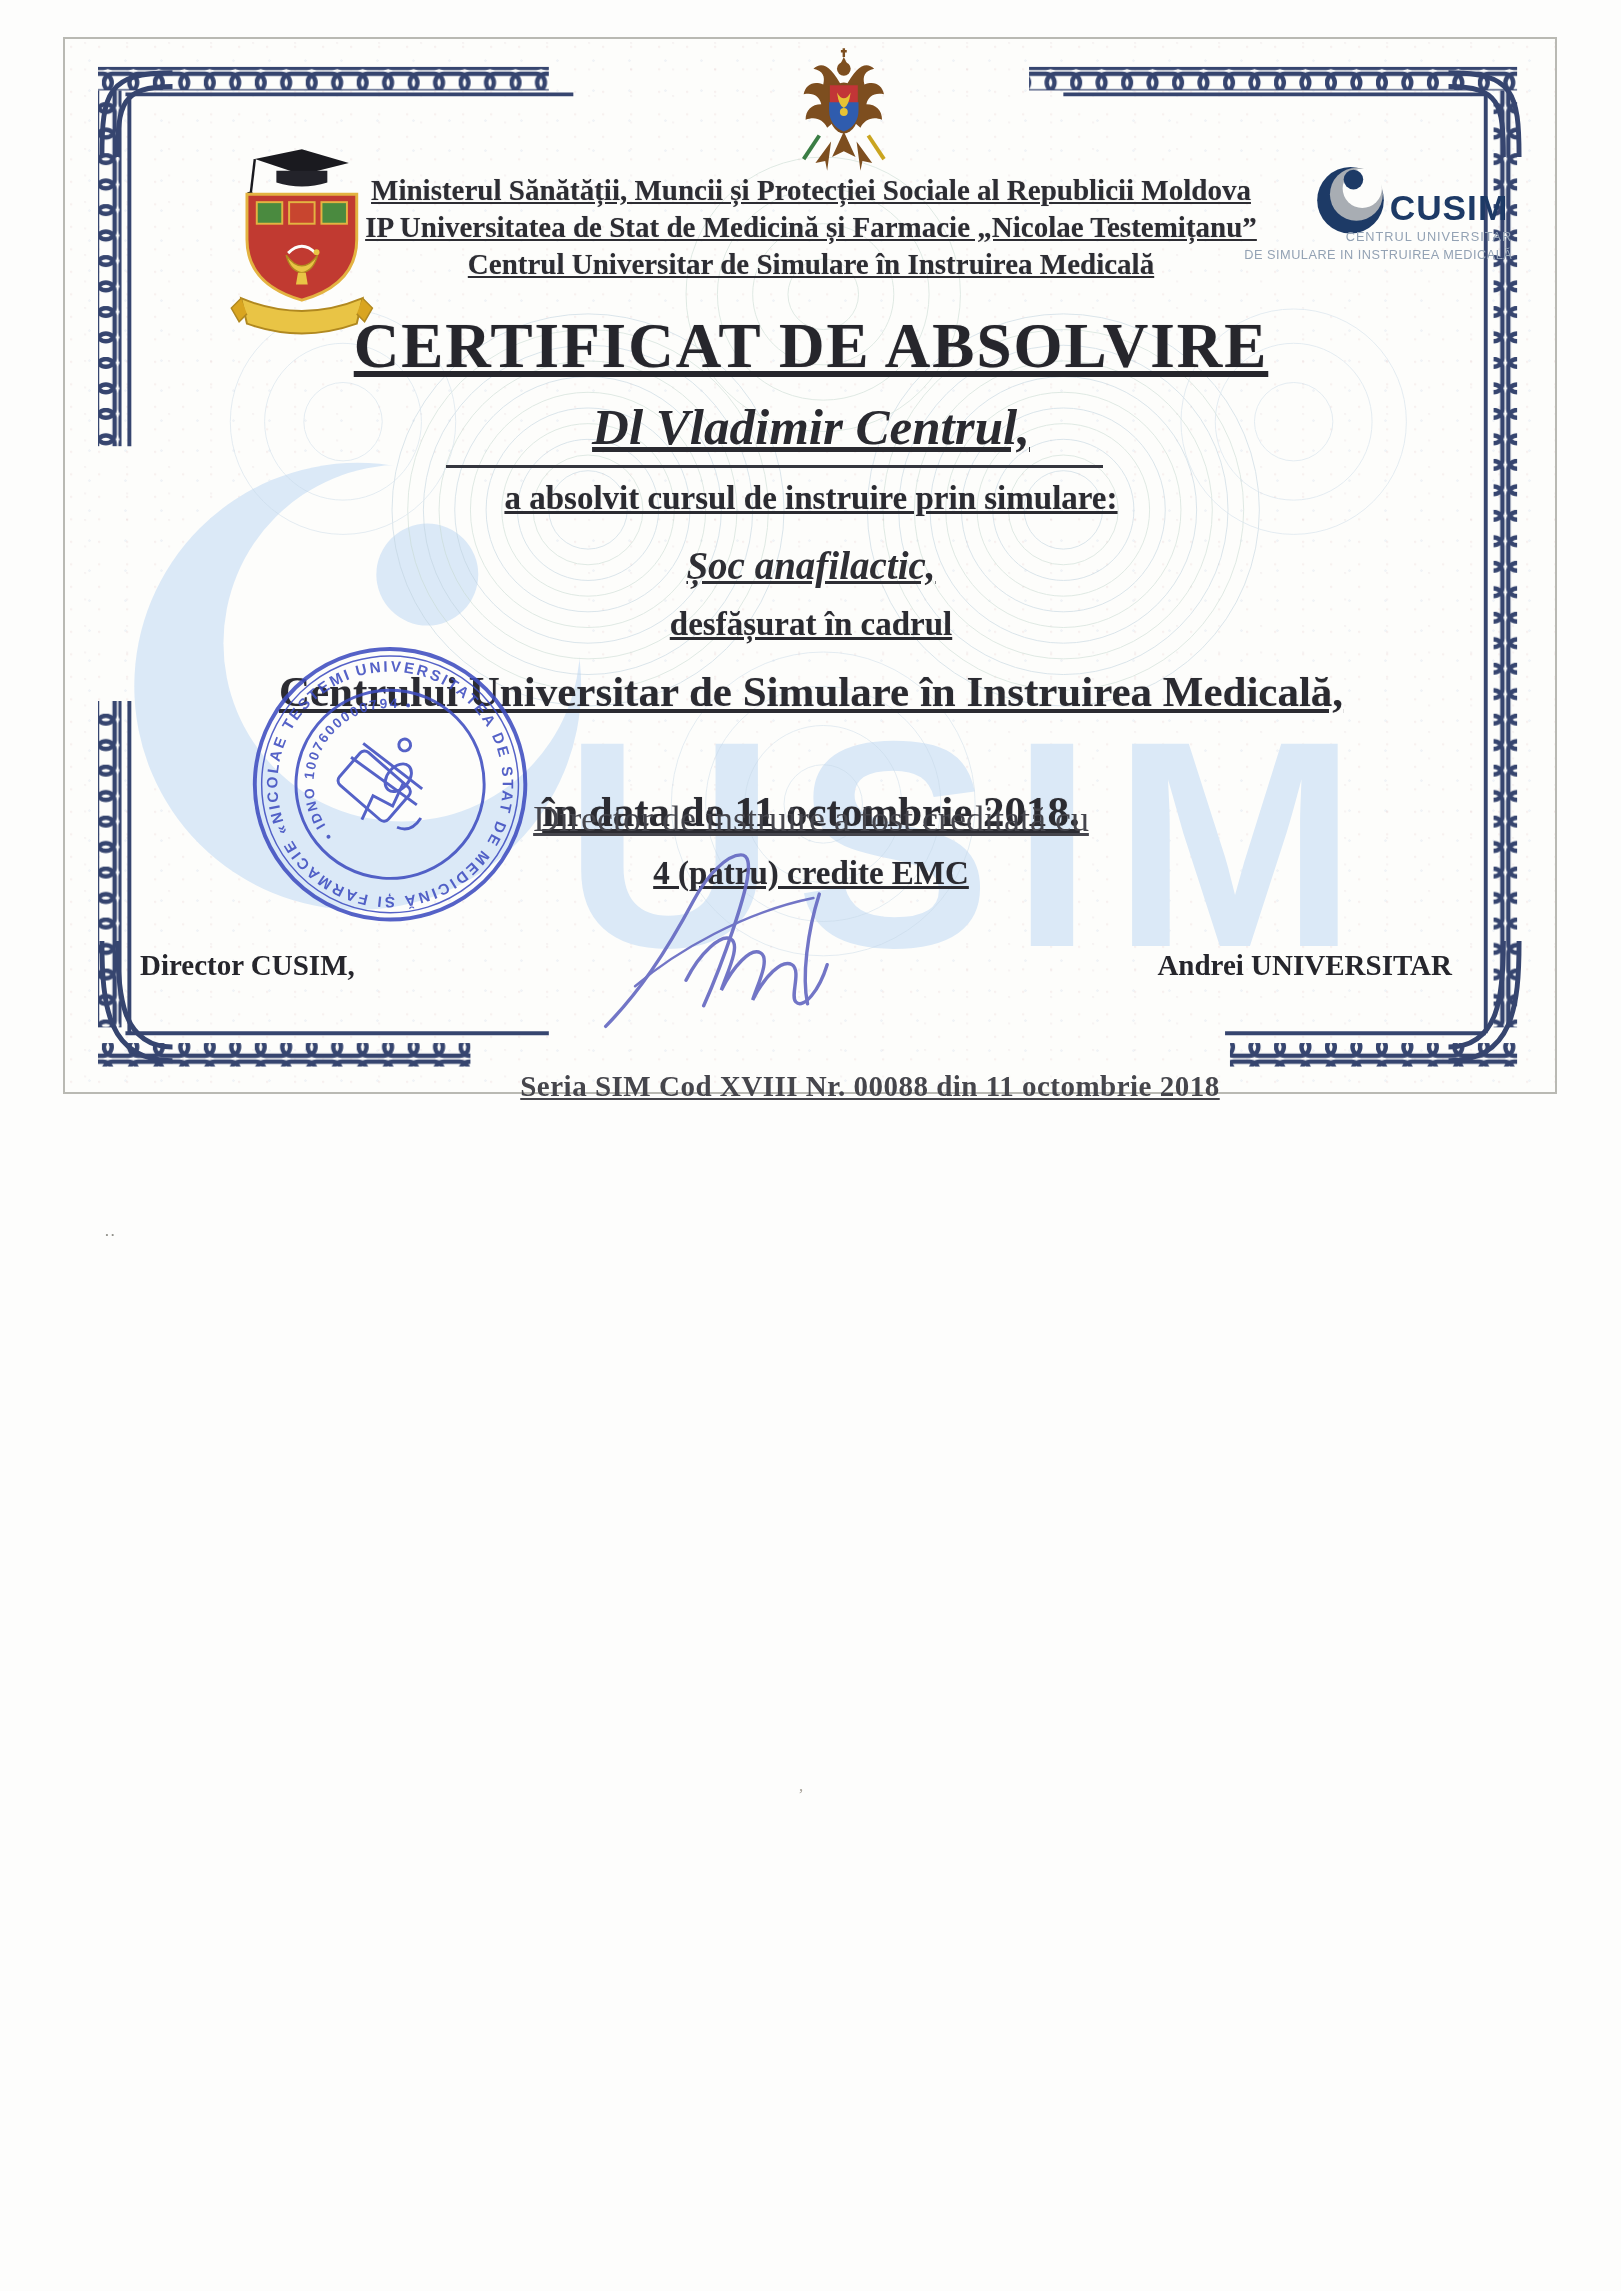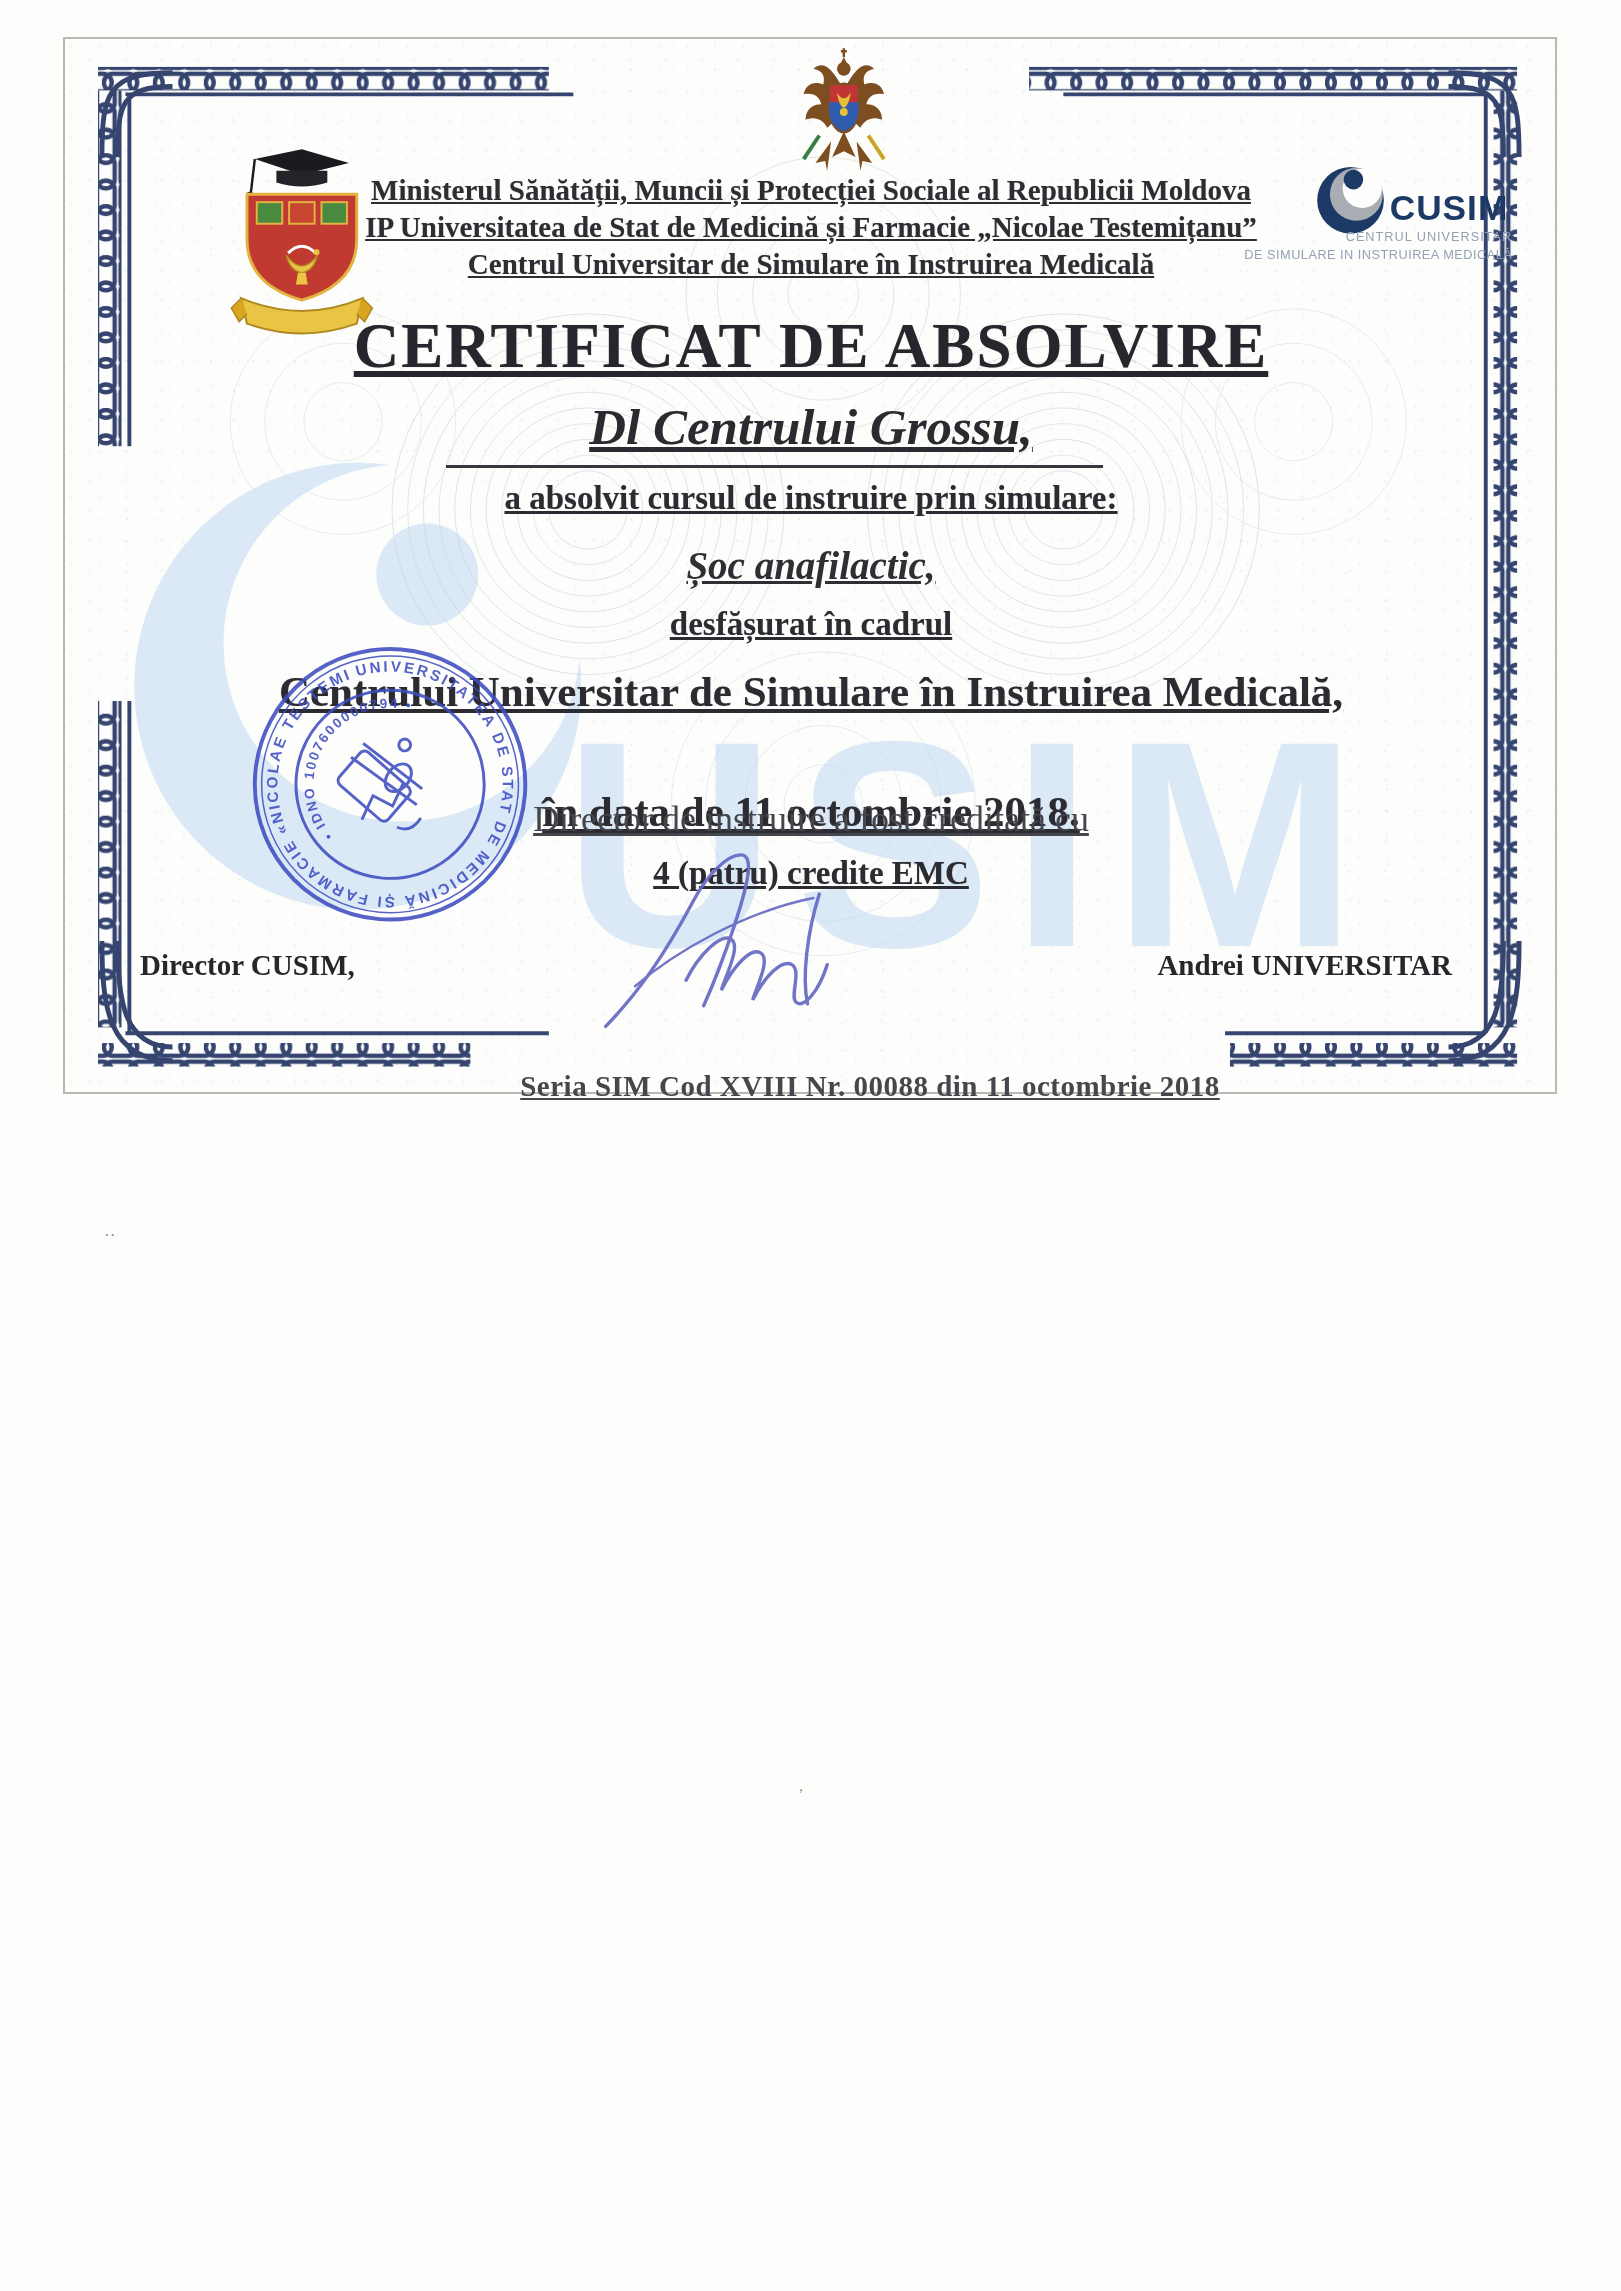--- a/index.html
+++ b/index.html
@@ -188,21 +188,21 @@
     <text x="1543" y="246" text-anchor="end" font-family="Liberation Sans, sans-serif" font-size="13" letter-spacing="1" fill="#93a2b4">CENTRUL UNIVERSITAR</text>
     <text x="1543" y="264" text-anchor="end" font-family="Liberation Sans, sans-serif" font-size="13" letter-spacing="0.5" fill="#93a2b4">DE SIMULARE IN INSTRUIREA MEDICALĂ</text>
   </g>
 </svg>
 
 <div class="txt t-header" style="top:172px;">Ministerul Sănătății, Muncii și Protecției Sociale al Republicii Moldova</div>
 <div class="txt t-header" style="top:209px;">IP Universitatea de Stat de Medicină și Farmacie „Nicolae Testemițanu”</div>
 <div class="txt t-header" style="top:246px;">Centrul Universitar de Simulare în Instruirea Medicală</div>
 
 <div class="txt t-title" style="top:310px;">CERTIFICAT DE ABSOLVIRE</div>
-<div class="txt t-name" style="top:398px;">Dl Centrului Grossu,</div>
+<div class="txt t-name" style="top:398px;">Dl Vladimir Centrul,</div>
 <div class="underline" style="left:446px;top:465px;width:657px;"></div>
 
 <div class="txt t-b40" style="top:480px;">a absolvit cursul de instruire prin simulare:</div>
 <div class="txt t-i40" style="top:543px;">Șoc anafilactic,</div>
 <div class="txt t-b40" style="top:606px;">desfășurat în cadrul</div>
 <div class="txt t-b44" style="top:667px;">Centrului Universitar de Simulare în Instruirea Medicală,</div>
 <div class="txt t-b44" style="top:759px;margin-top:28px;">în data de 11 octombrie 2018.</div>
 <div class="txt t-r37" style="top:798px;">Director de instruire a fost creditată cu</div>
 <div class="txt t-b40" style="top:855px;">4 (patru) credite EMC</div>
 

